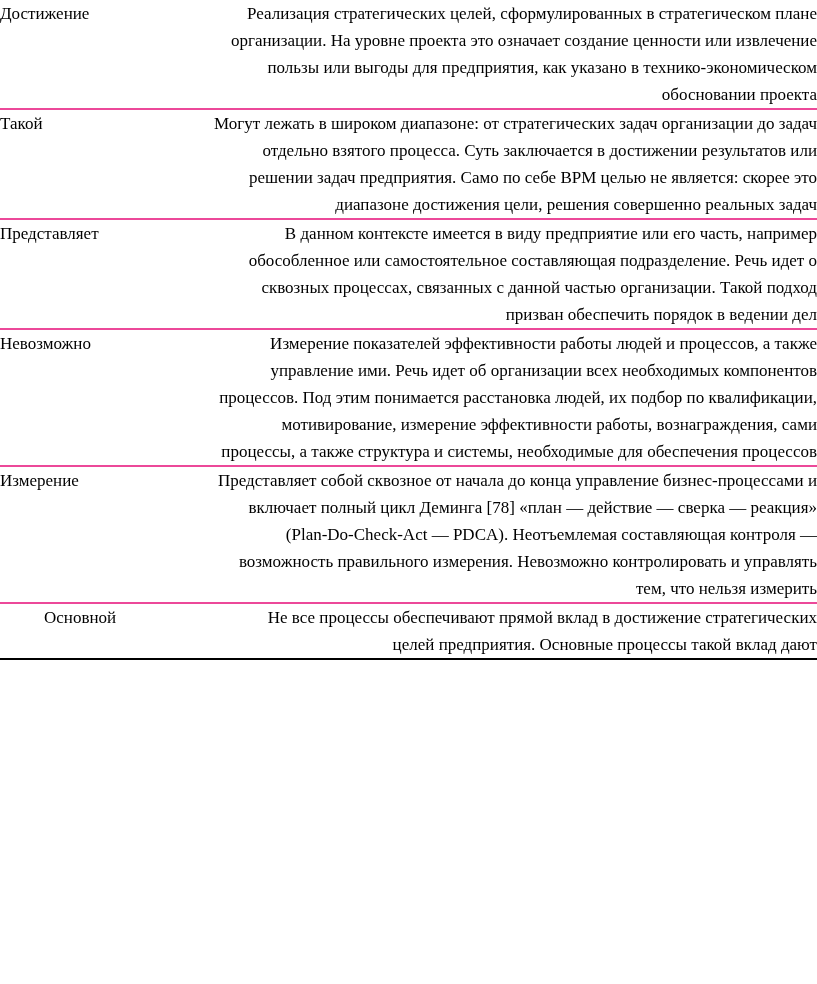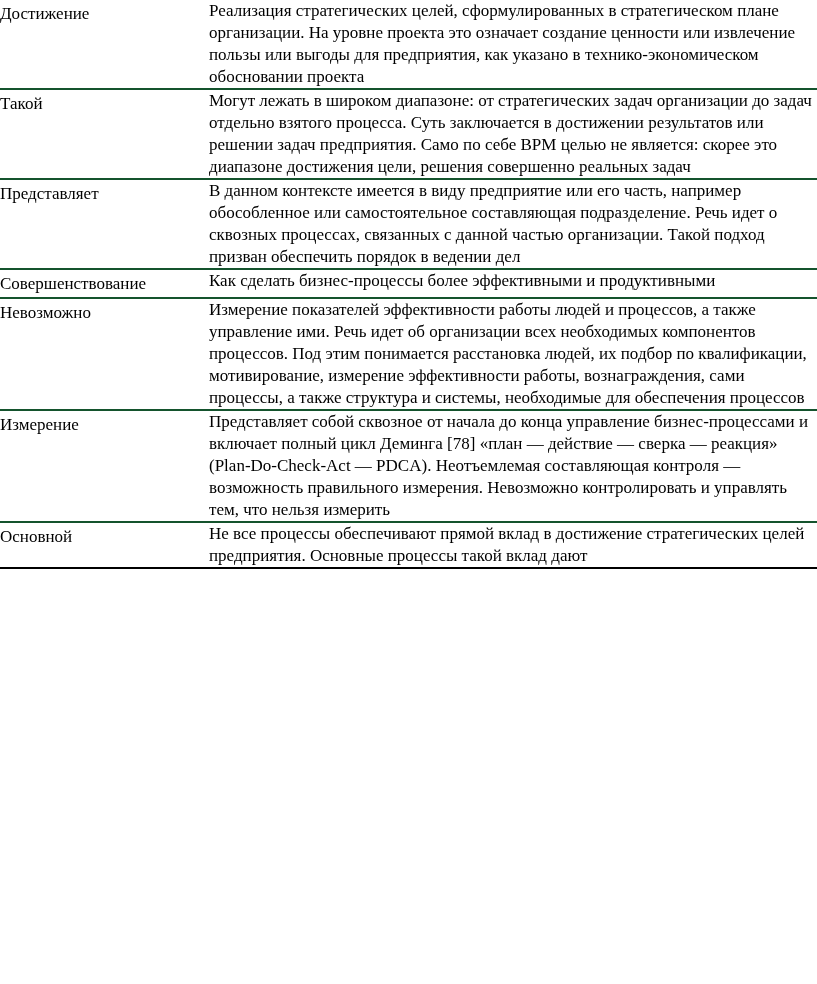--- a/index.html
+++ b/index.html
@@ -20,41 +20,42 @@
   .glossary-table {
     width: 817px;
     border-collapse: collapse;
     table-layout: fixed;
   }
 
   .glossary-table col.term-col { width: 209px; }
   .glossary-table col.def-col  { width: 608px; }
 
   .glossary-table tr.term-row > td {
-    border-bottom: 2px solid #14532d;
+    border-bottom: 2px solid #ec4899;
     vertical-align: top;
     padding: 0;
   }
 
   .glossary-table tr.term-row:last-child > td {
     border-bottom: 2px solid #000000;
+    padding-left: 44px;
   }
 
   .term-cell {
     padding: 13px 8px 13px 8px;
     font-size: 17px;
     line-height: 27px;
     white-space: nowrap;
   }
 
   .def-cell {
     padding: 13px 14px 13px 0px;
     font-size: 17px;
-    line-height: 22px;
-    text-align: left;
+    line-height: 27px;
+    text-align: right;
     hyphens: none;
   }
 </style>
 </head>
 <body>
 
 <table class="glossary-table">
   <colgroup>
     <col class="term-col">
     <col class="def-col">
@@ -66,24 +67,20 @@
     </tr>
     <tr class="term-row">
       <td class="term-cell">Такой</td>
       <td class="def-cell">Могут лежать в широком диапазоне: от стратегических задач организации до задач отдельно взятого процесса. Суть заключается в достижении результатов или решении задач предприятия. Само по себе BPM целью не является: скорее это диапазоне достижения цели, решения совершенно реальных задач</td>
     </tr>
     <tr class="term-row">
       <td class="term-cell">Представляет</td>
       <td class="def-cell">В данном контексте имеется в виду предприятие или его часть, например обособленное или самостоятельное составляющая подразделение. Речь идет о сквозных процессах, связанных с данной частью организации. Такой подход призван обеспечить порядок в ведении дел</td>
     </tr>
     <tr class="term-row">
-      <td class="term-cell">Совершенствование</td>
-      <td class="def-cell">Как сделать бизнес-процессы более эффективными и продуктивными</td>
-    </tr>
-    <tr class="term-row">
       <td class="term-cell">Невозможно</td>
       <td class="def-cell">Измерение показателей эффективности работы людей и процессов, а также управление ими. Речь идет об организации всех необходимых компонентов процессов. Под этим понимается расстановка людей, их подбор по квалификации, мотивирование, измерение эффективности работы, вознаграждения, сами процессы, а также структура и системы, необходимые для обеспечения процессов</td>
     </tr>
     <tr class="term-row">
       <td class="term-cell">Измерение</td>
       <td class="def-cell">Представляет собой сквозное от начала до конца управление бизнес-процессами и включает полный цикл Деминга [78] «план — действие — сверка — реакция» (Plan-Do-Check-Act — PDCA). Неотъемлемая составляющая контроля — возможность правильного измерения. Невозможно контролировать и управлять тем, что нельзя измерить</td>
     </tr>
     <tr class="term-row">
       <td class="term-cell">Основной</td>
       <td class="def-cell">Не все процессы обеспечивают прямой вклад в достижение стратегических целей предприятия. Основные процессы такой вклад дают</td>

